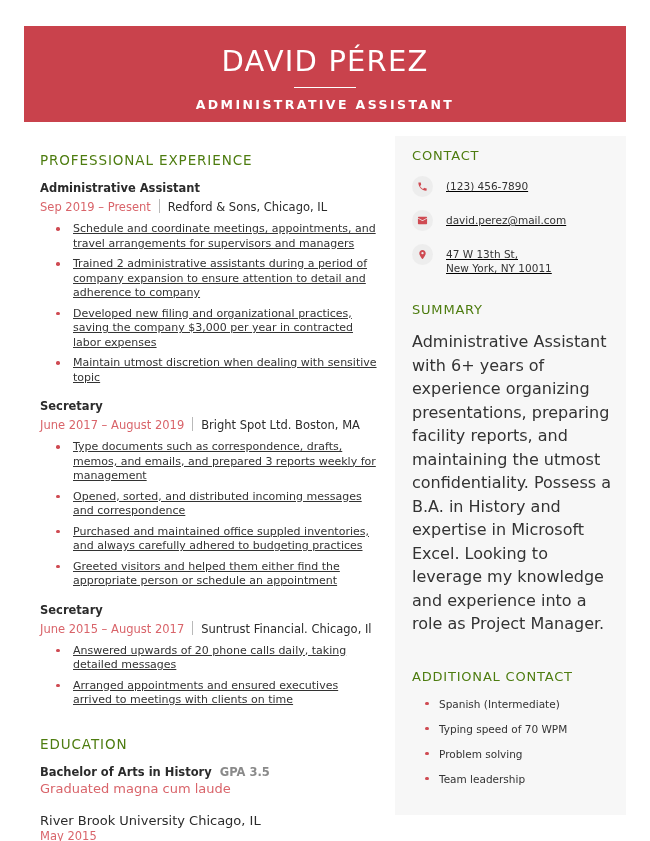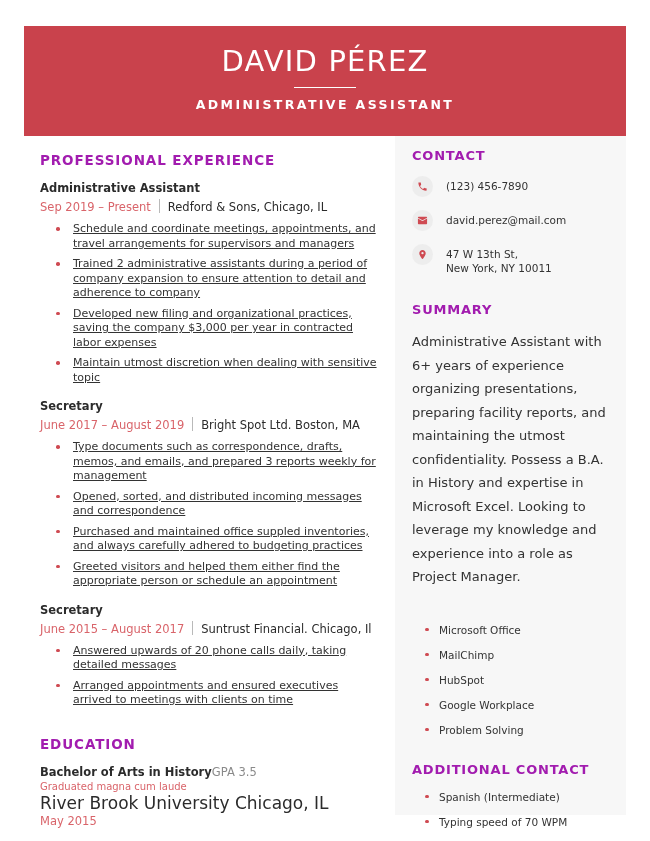--- a/index.html
+++ b/index.html
@@ -20,21 +20,21 @@
     background: #ffffff;
     overflow: hidden;
   }
 
   
   .banner {
     position: absolute;
     left: 24px;
     top: 26px;
     width: 602px;
-    height: 110px;
+    height: 96px;
     background: #c9424c;
     color: #ffffff;
     text-align: center;
     box-sizing: border-box;
     padding-top: 16px;
   }
   .banner-name {
     font-size: 29px;
     font-weight: 400;
     letter-spacing: 1.2px;
@@ -71,23 +71,23 @@
   }
   .right-col {
     position: absolute;
     left: 412px;
     top: 148px;
     width: 200px;
   }
 
   
   .sec-head {
-    color: #a21caf;
+    color: #4d7c0f;
     font-size: 13.5px;
-    font-weight: 700;
+    font-weight: 400;
     letter-spacing: 0.9px;
     margin: 0 0 13px 0;
   }
   .sec-head.right {
     font-size: 13px;
     letter-spacing: 0.8px;
   }
 
   
   .entry { margin-bottom: 14px; }
@@ -147,43 +147,45 @@
 
   
   .edu-top {
     font-size: 11.5px;
     color: #2b2b2b;
     margin-bottom: 2px;
   }
   .edu-degree { font-weight: 700; }
   .edu-gpa {
     color: #8a8a8a;
-    font-weight: 400;
+    font-weight: 700;
+    margin-left: 8px;
     text-align: right;
   }
   .edu-honors {
     color: #d9646a;
-    font-size: 10px;
-    margin-bottom: 1px;
+    font-size: 13px;
+    margin-bottom: 17px;
   }
   .edu-school {
     color: #2b2b2b;
-    font-size: 17px;
+    font-size: 13px;
     margin-bottom: 1px;
   }
   .edu-date {
     color: #d9646a;
     font-size: 11.5px;
   }
 
   
   .contact-row {
     display: flex;
     align-items: flex-start;
     margin-bottom: 13px;
+    text-decoration: underline;
   }
   .contact-icon {
     flex: 0 0 auto;
     width: 21px;
     height: 21px;
     border-radius: 50%;
     background: #ededed;
     display: flex;
     align-items: center;
     justify-content: center;
@@ -192,24 +194,24 @@
   .contact-icon svg { display: block; }
   .contact-text {
     font-size: 10.5px;
     line-height: 14px;
     color: #333333;
     padding-top: 3px;
   }
 
   
   .summary-text {
-    font-size: 13px;
+    font-size: 16px;
     line-height: 23.5px;
     color: #333333;
-    margin-bottom: 20px;
+    margin-bottom: 5px;
   }
 
   
   ul.skills {
     list-style: none;
     margin: 0;
     padding: 0;
   }
   ul.skills li {
     position: relative;
@@ -340,27 +342,20 @@
       </span>
     </div>
 
     <div class="block-gap-sm"></div>
 
     <div class="sec-head right">SUMMARY</div>
     <div class="summary-text">Administrative Assistant with 6+ years of experience organizing presentations, preparing facility reports, and maintaining the utmost confidentiality. Possess a B.A. in History and expertise in Microsoft Excel. Looking to leverage my knowledge and experience into a role as Project Manager.</div>
 
     <div class="block-gap-sm"></div>
 
-    <ul class="skills">
-      <li>Microsoft Office</li>
-      <li>MailChimp</li>
-      <li>HubSpot</li>
-      <li>Google Workplace</li>
-      <li>Problem Solving</li>
-    </ul>
 
     <div class="block-gap-sm"></div>
 
     <div class="sec-head right">ADDITIONAL CONTACT</div>
     <ul class="skills">
       <li>Spanish (Intermediate)</li>
       <li>Typing speed of 70 WPM</li>
       <li>Problem solving</li>
       <li>Team leadership</li>
     </ul>

